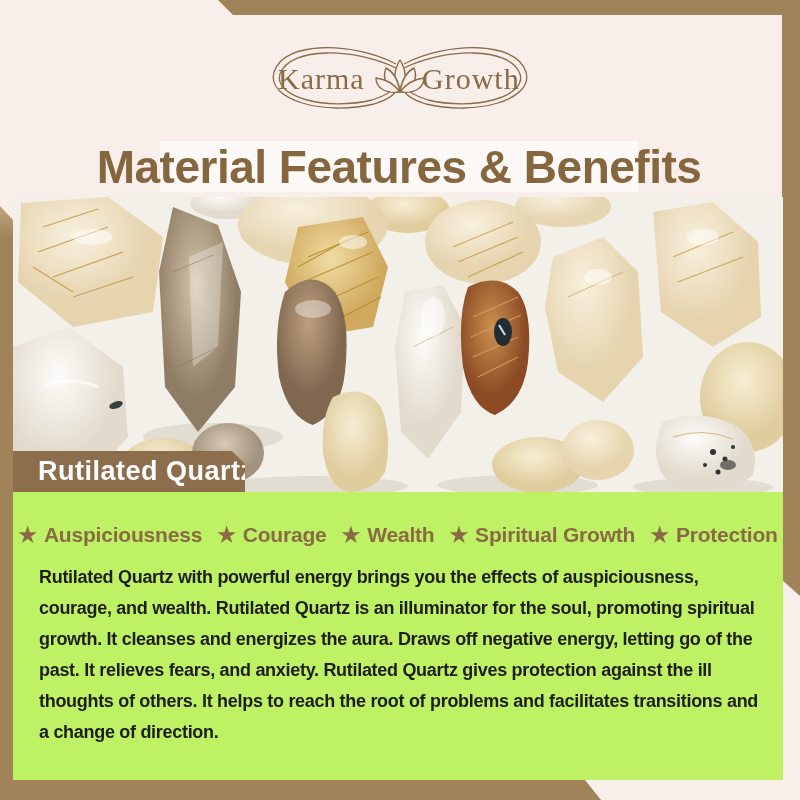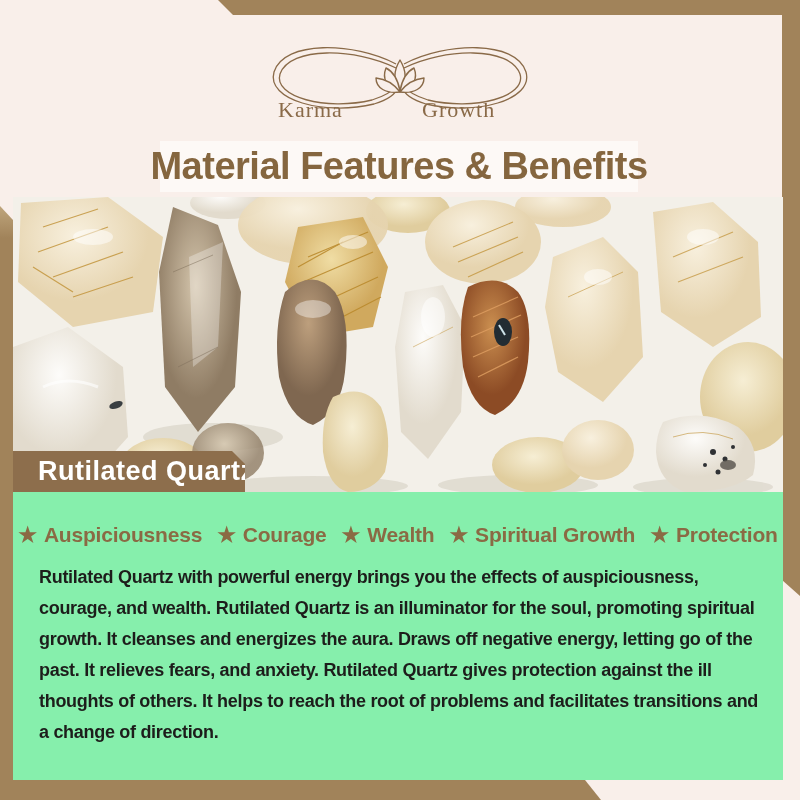--- a/index.html
+++ b/index.html
@@ -23,45 +23,45 @@
   }
   .bottom-bar{
     position:absolute;left:0;top:780px;width:800px;height:20px;background:#a1835a;
     clip-path:polygon(0 0,585px 0,601px 20px,0 20px);
   }
   
   .logo{position:absolute;left:250px;top:38px;width:300px;height:88px;}
   .logo svg{position:absolute;left:0;top:0;}
   .brand-word{
     position:absolute;top:24px;font-family:"Liberation Serif",serif;
-    font-size:22px;color:#8a6a48;letter-spacing:1px;white-space:nowrap;margin-top:35px;
+    font-size:30px;color:#8a6a48;letter-spacing:1px;white-space:nowrap;
   }
   .brand-left{left:28px;}
   .brand-right{left:172px;}
   
   .title-box{
     position:absolute;left:160px;top:141px;width:478px;height:51px;
     background:#fdf9f6;display:flex;align-items:center;justify-content:center;
   }
   .title-box h1{
-    margin:12px;font-size:38px;font-weight:bold;color:#85663f;letter-spacing:-0.5px;white-space:nowrap;
+    margin:12px;font-size:46px;font-weight:bold;color:#85663f;letter-spacing:-0.5px;white-space:nowrap;
   }
   
   .photo{position:absolute;left:13px;top:197px;width:770px;height:295px;overflow:hidden;}
   .name-label{
     position:absolute;left:0;top:254px;width:232px;height:41px;background:#8d6e4c;
     clip-path:polygon(0 0,219px 0,232px 13px,232px 41px,0 41px);
     display:flex;align-items:center;
   }
   .name-label span{
     color:#ffffff;font-weight:bold;font-size:27px;letter-spacing:0.5px;padding-left:25px;white-space:nowrap;
   }
   
   .content{
-    position:absolute;left:13px;top:492px;width:770px;height:288px;background:#86efac;
+    position:absolute;left:13px;top:492px;width:770px;height:288px;background:#bef264;
   }
   .features{
     margin-top:31px;text-align:center;color:#8a6a44;font-weight:bold;
     font-size:21px;letter-spacing:-0.2px;white-space:nowrap;
   }
   .features .star{margin:0 7px 0 15px;font-size:21px;}
   .features .star:first-child{margin-left:0;}
   .desc{
     margin:15px 22px 0 26px;font-size:18px;font-weight:bold;line-height:31px;
     letter-spacing:-0.3px;color:#1d1d1b;text-align:left;

